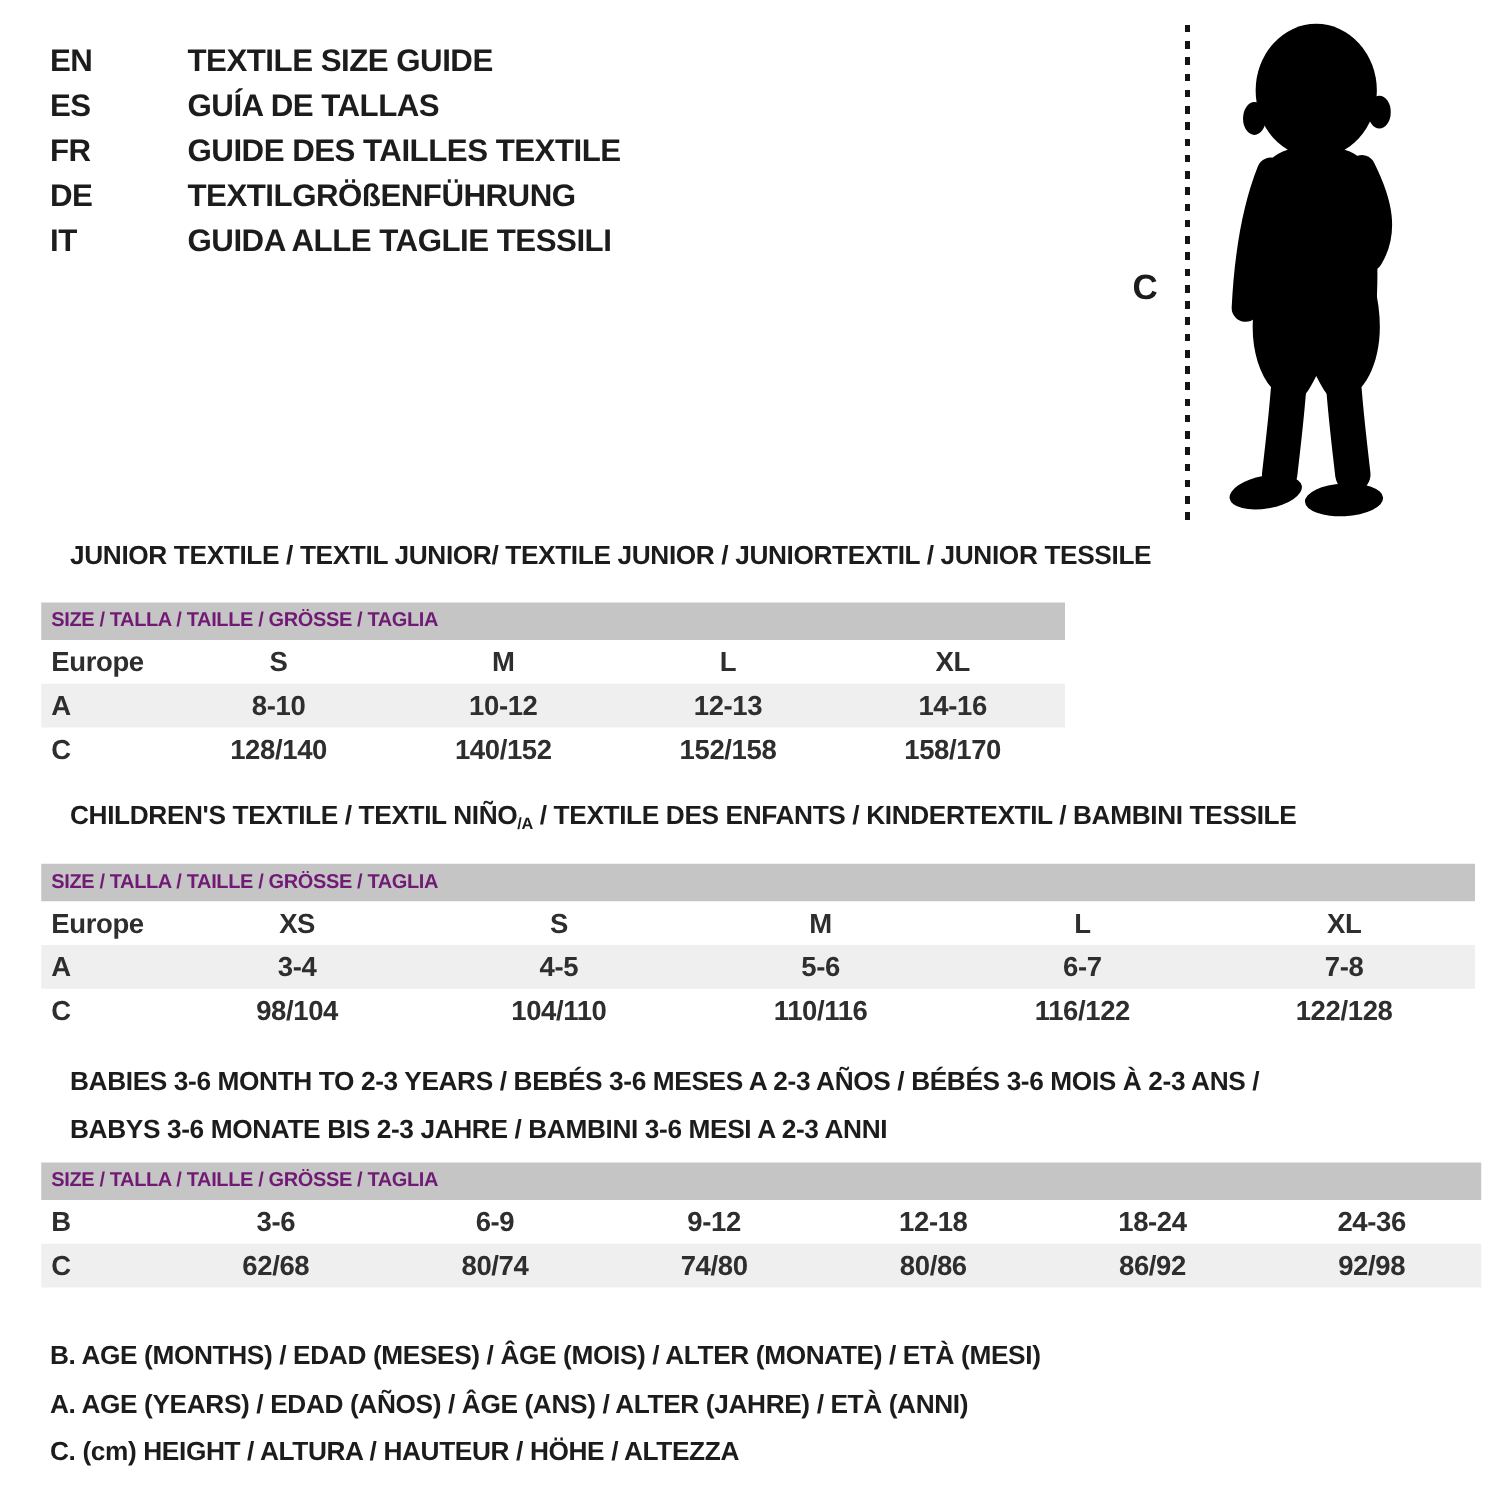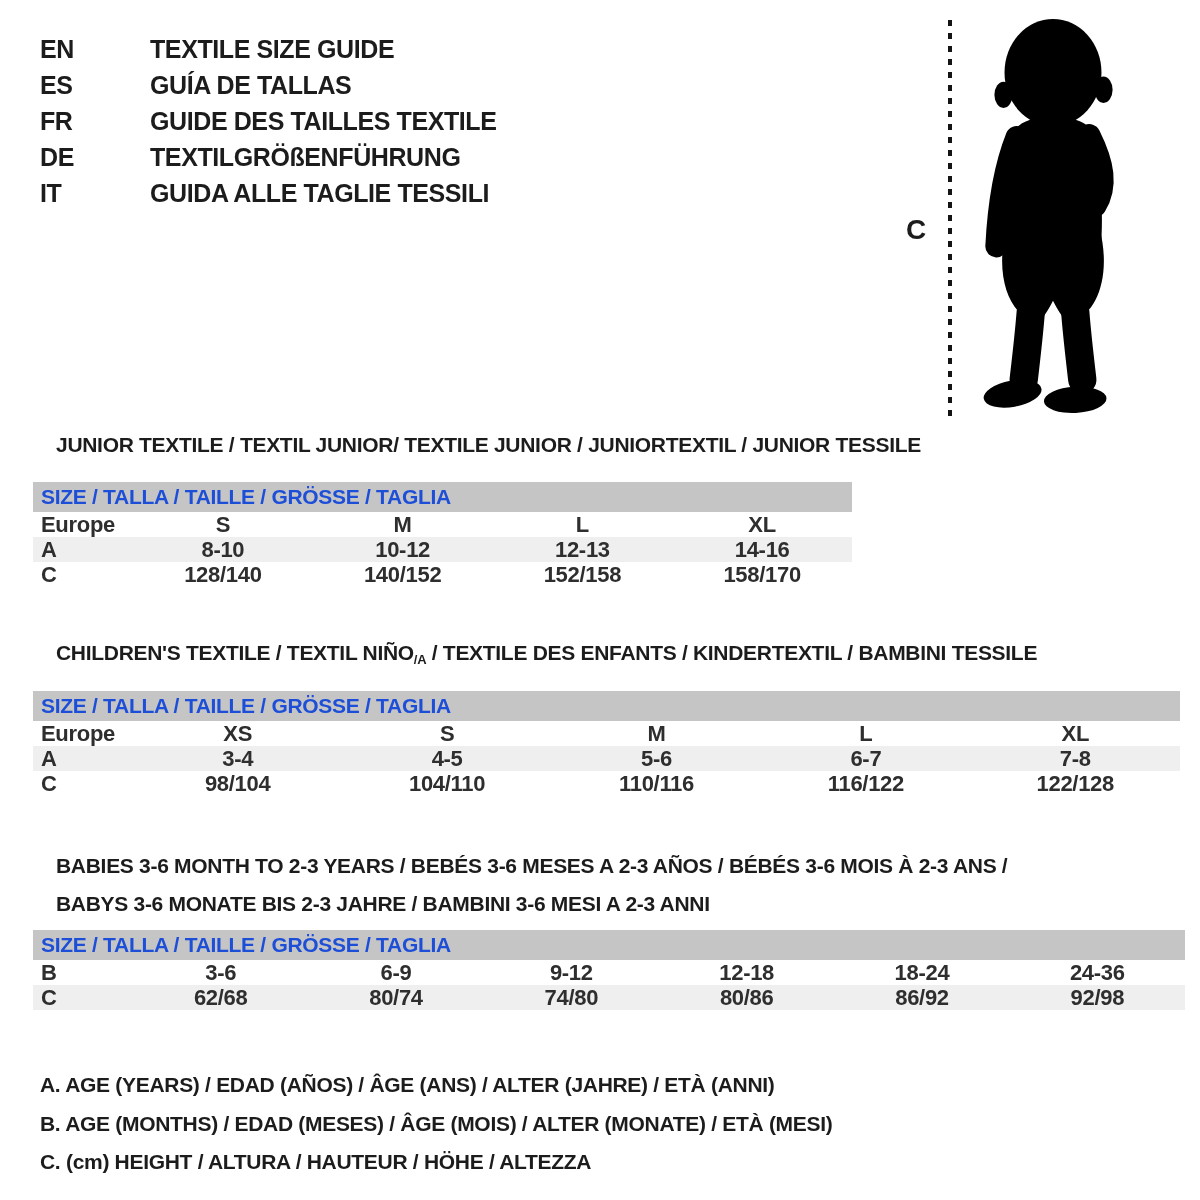--- a/index.html
+++ b/index.html
@@ -26,23 +26,23 @@
   .title-junior{top:433px;}
   .title-children{top:641px;text-align:right;}
   .title-babies{top:847px;line-height:38px;}
   .sub-part{font-size:13px;position:relative;top:4px;font-weight:700;}
 
   
   .size-table{position:absolute;left:33px;}
   .t1{top:482px;width:819px;}
   .t2{top:691px;width:1147px;}
   .t3{top:930px;width:1152px;}
-  .bar{height:30px;background:#c5c5c5;color:#1d4ed8;font-size:21px;font-weight:700;
+  .bar{height:30px;background:#c5c5c5;color:#701a75;font-size:16px;font-weight:700;
     display:flex;align-items:center;padding-left:8px;box-sizing:border-box;letter-spacing:-0.3px;}
-  .trow{display:grid;height:25px;align-items:center;font-size:22px;font-weight:700;letter-spacing:-0.3px;color:#2e2e2e;}
+  .trow{display:grid;height:35px;align-items:center;font-size:22px;font-weight:700;letter-spacing:-0.3px;color:#2e2e2e;}
   .t1 .trow{grid-template-columns:100px repeat(4,1fr);}
   .t2 .trow{grid-template-columns:100px repeat(5,1fr);}
   .t3 .trow{grid-template-columns:100px repeat(6,1fr);}
   .c{text-align:center;}
   .c0{padding-left:8px;text-align:left;}
   .stripe{background:#efefef;}
 
   
   .legend{position:absolute;left:40px;top:1066px;}
   .legend-line{font-size:21px;font-weight:700;letter-spacing:-0.3px;line-height:38.5px;white-space:nowrap;}
@@ -170,18 +170,18 @@
       <div class="c">62/68</div>
       <div class="c">80/74</div>
       <div class="c">74/80</div>
       <div class="c">80/86</div>
       <div class="c">86/92</div>
       <div class="c">92/98</div>
     </div>
   </div>
 
   <div class="legend">
+    <div class="legend-line">B. AGE (MONTHS) / EDAD (MESES) / ÂGE (MOIS) / ALTER (MONATE) / ETÀ (MESI)</div>
     <div class="legend-line">A. AGE (YEARS) / EDAD (AÑOS) / ÂGE (ANS) / ALTER (JAHRE) / ETÀ (ANNI)</div>
-    <div class="legend-line">B. AGE (MONTHS) / EDAD (MESES) / ÂGE (MOIS) / ALTER (MONATE) / ETÀ (MESI)</div>
     <div class="legend-line">C. (cm) HEIGHT / ALTURA / HAUTEUR / HÖHE / ALTEZZA</div>
   </div>
 
 </div>
 
 </body></html>

